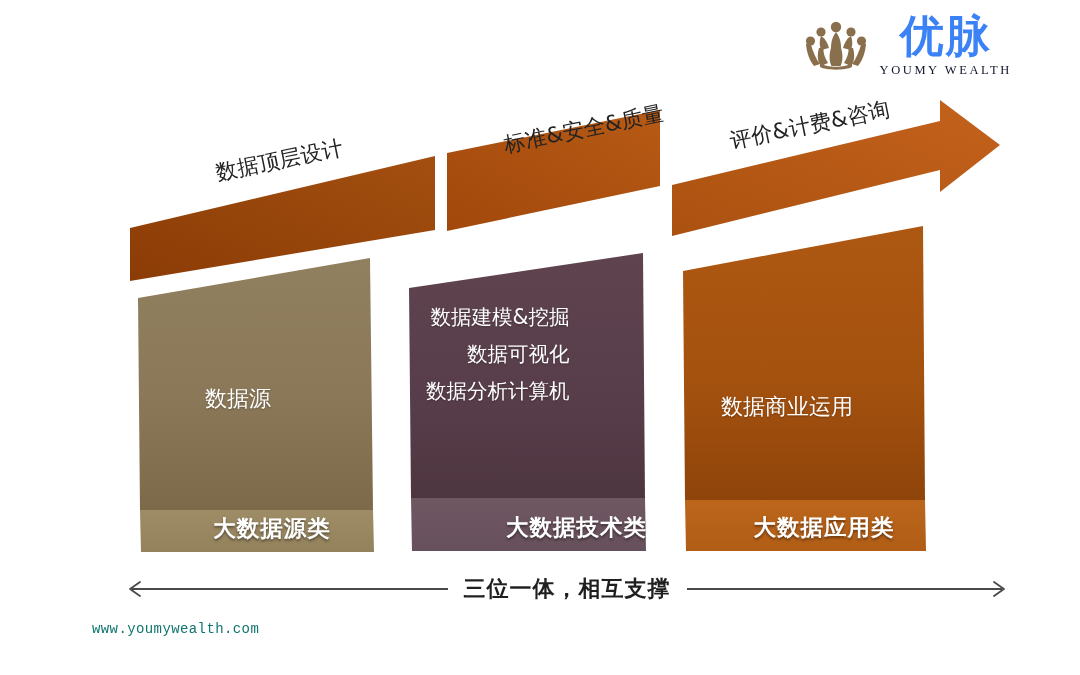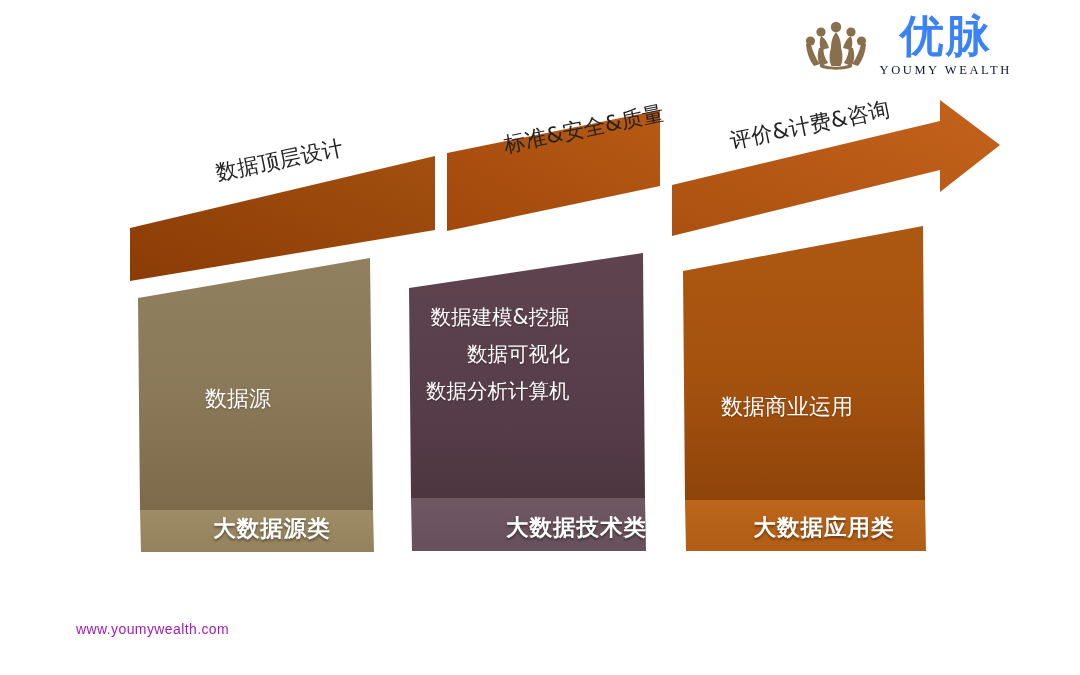--- a/index.html
+++ b/index.html
@@ -102,25 +102,25 @@
     font-size: 22px; font-weight: 700; color: #1f1f1f;
     letter-spacing: 1px;
     line-height: 34px;
     font-family: "DejaVu Sans", "Liberation Sans", sans-serif;
   }
   #caption-text span { background: #ffffff; padding: 0 16px; }
 
   
   #site-url {
     position: absolute;
-    left: 76px; top: 621px;
+    left: 92px; top: 621px;
     font-size: 14px;
-    color: #a21caf;
+    color: #0f766e;
     letter-spacing: .4px;
-    font-family: Liberation Sans, sans-serif;
+    font-family: Liberation Mono, monospace;
   }
 </style>
 </head>
 <body>
 
 <div id="stage">
 
   <div id="logo">
     <svg id="crown-icon" viewBox="0 0 68 52">
       <g fill="#8a6f4d">
@@ -228,16 +228,26 @@
       <div>数据分析计算机</div>
     </div>
     <div class="col-footer" style="left:411px; top:512px; width:235px;margin-left:48px;">大数据技术类</div>
   </div>
 
   <div class="column">
     <div class="col-body-text col-single" style="left:721px; top:392px;font-family:Liberation Mono, monospace;">数据商业运用</div>
     <div class="col-footer" style="left:685px; top:512px; width:278px;">大数据应用类</div>
   </div>
 
+  <div id="caption-row">
+    <svg id="caption-arrow-svg" width="886" height="34" viewBox="0 0 886 34">
+      <line x1="8" y1="17" x2="878" y2="17" stroke="#4a4a4a" stroke-width="1.8"></line>
+      <polyline points="16,10 6,17 16,24" fill="none" stroke="#4a4a4a" stroke-width="1.8" stroke-linecap="round" stroke-linejoin="round"></polyline>
+      <polyline points="870,10 880,17 870,24" fill="none" stroke="#4a4a4a" stroke-width="1.8" stroke-linecap="round" stroke-linejoin="round"></polyline>
+    </svg>
+    <div id="caption-text">
+      <span>三位一体，相互支撑</span>
+    </div>
+  </div>
 
   <div id="site-url">www.youmywealth.com</div>
 
 </div>
 
 </body></html>

